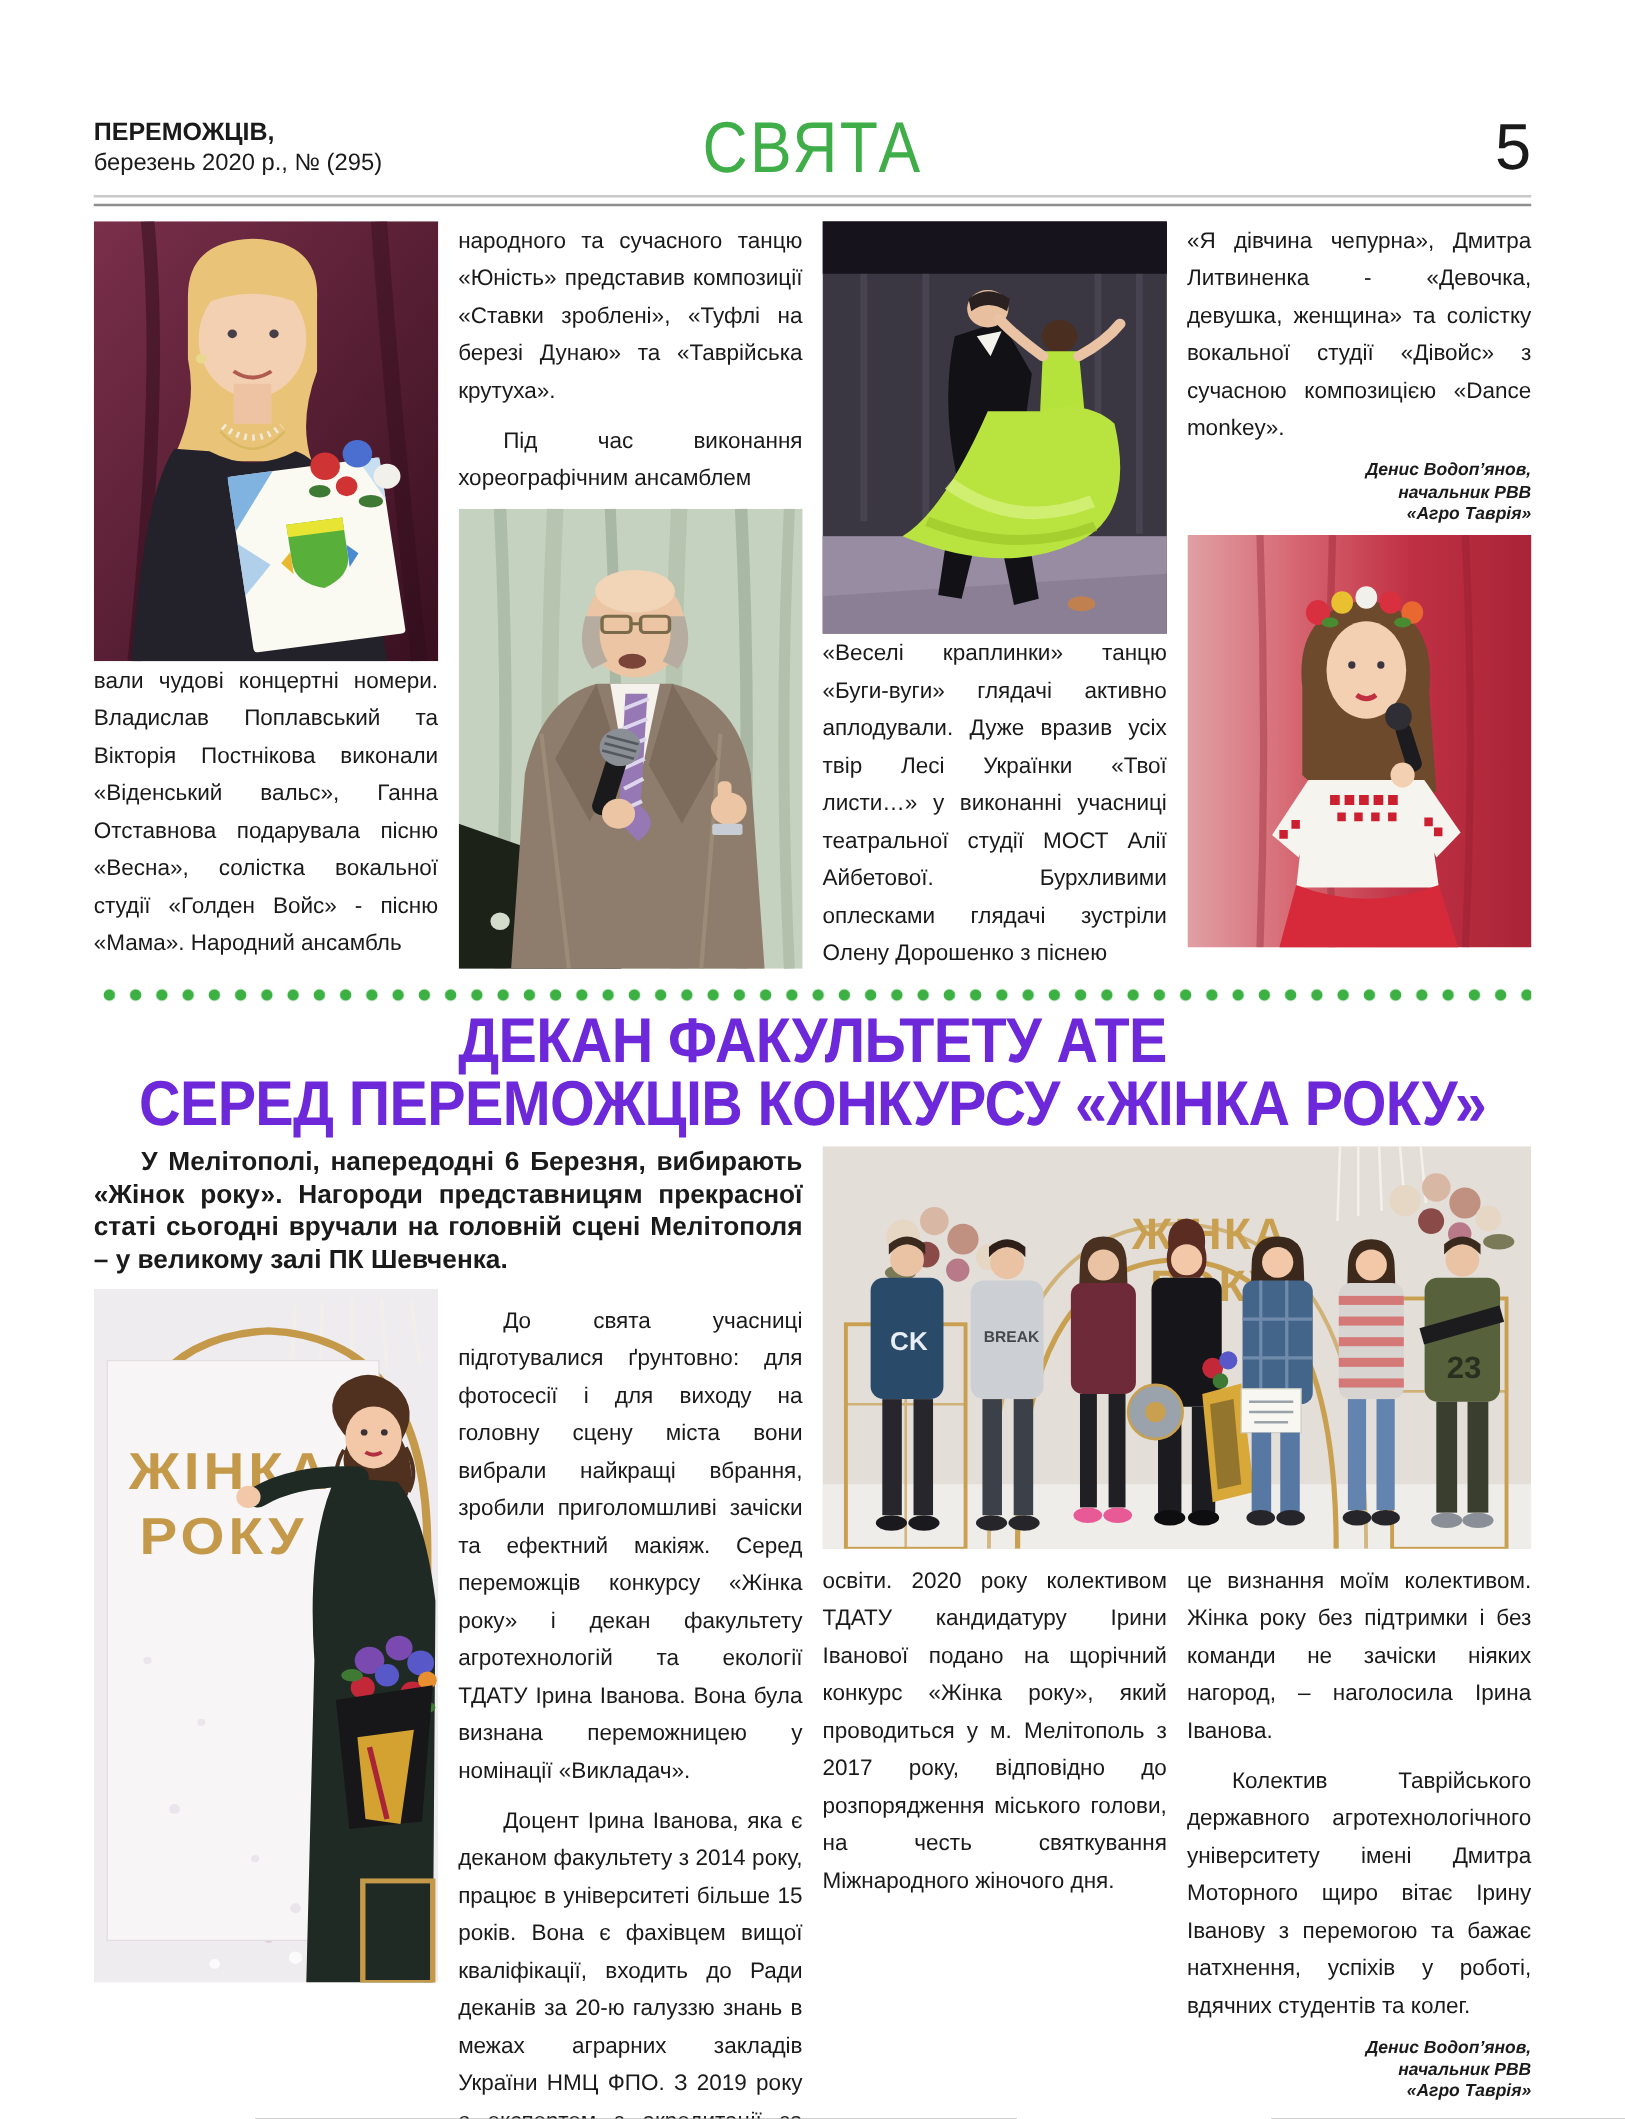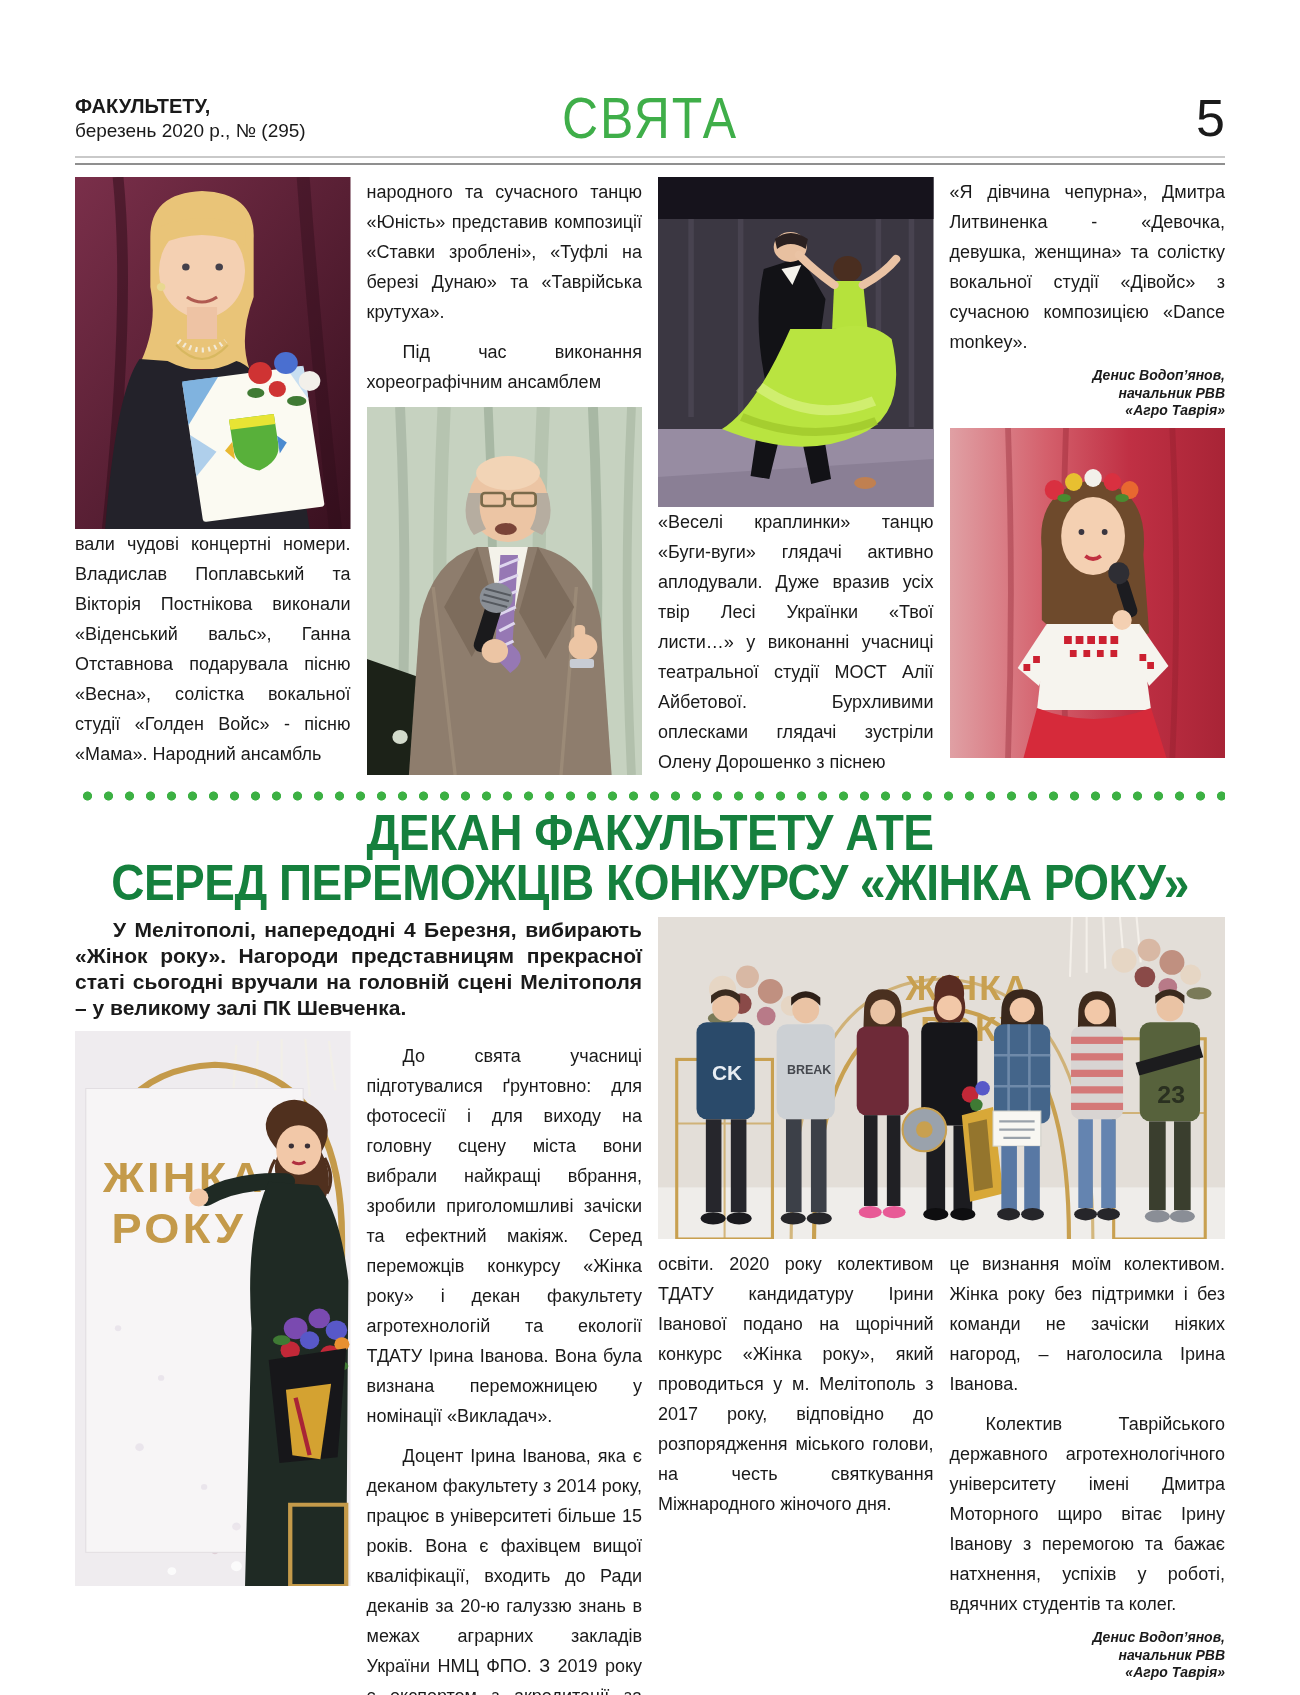--- a/index.html
+++ b/index.html
@@ -23,38 +23,38 @@
   
   .grid4{display:grid;grid-template-columns:repeat(4,1fr);gap:16px;margin-top:12px;}
   .photo{display:block;width:100%;}
   .cap{margin-top:0;}
   .ph1{height:352px;} .ph2{height:368px;margin-top:10px;} .ph3{height:330px;} .ph4{height:330px;margin-top:8px;}
   
   .dots{height:10px;margin:14px 0 4px;
     background-image:radial-gradient(circle,#3cb043 4.2px,rgba(0,0,0,0) 4.9px);
     background-size:21px 10px;background-repeat:repeat-x;background-position:2px center;}
   
-  .headline{text-align:center;color:#15803d;font-weight:700;margin-top:6px;}
+  .headline{text-align:center;color:#6d28d9;font-weight:700;margin-top:6px;}
   .headline .hl{font-size:46px;line-height:50px;letter-spacing:-0.5px;transform:scale(1,1.1);}
   
   .feature{display:grid;grid-template-columns:1fr 1fr;gap:16px;margin-top:10px;}
   .lead{font-size:21px;font-weight:700;line-height:26px;text-align:justify;text-indent:38px;}
   .inner2{display:grid;grid-template-columns:1fr 1fr;gap:16px;margin-top:10px;}
   .ph5{height:555px;} .ph6{height:322px;}
   svg{display:block;}
   svg text{font-family:"Liberation Sans",sans-serif;}
 </style>
 </head>
 <body>
 
 <div class="page">
 
   <div class="masthead">
     <div class="mast-left">
-      <div class="np-name">ФАКУЛЬТЕТУ,</div>
+      <div class="np-name">ПЕРЕМОЖЦІВ,</div>
       <div>березень 2020 р., №  (295)</div>
     </div>
     <div class="section-title">СВЯТА</div>
     <div class="page-number">5</div>
   </div>
   <div class="rule-double"></div>
 
   <div class="grid4">
 
     <div>
@@ -225,21 +225,21 @@
   <div class="dots"></div>
 
   <div class="headline">
     <div class="hl">ДЕКАН ФАКУЛЬТЕТУ АТЕ</div>
     <div class="hl">СЕРЕД ПЕРЕМОЖЦІВ КОНКУРСУ «ЖІНКА РОКУ»</div>
   </div>
 
   <div class="feature">
 
     <div>
-      <p class="lead">У Мелітополі, напередодні 4 Березня, вибирають «Жінок року». Нагороди представницям прекрасної статі сьогодні вручали на головній сцені Мелітополя – у великому залі ПК Шевченка.</p>
+      <p class="lead">У Мелітополі, напередодні 6 Березня, вибирають «Жінок року». Нагороди представницям прекрасної статі сьогодні вручали на головній сцені Мелітополя – у великому залі ПК Шевченка.</p>
       <div class="inner2">
         <svg class="photo ph5" viewBox="0 0 256 560" preserveAspectRatio="none">
           <rect width="256" height="560" fill="#efecef"></rect>
           <g fill="#ffffff" opacity="0.8">
             <circle cx="30" cy="420" r="4"></circle>
               <circle cx="70" cy="470" r="5"></circle>
               <circle cx="45" cy="520" r="6"></circle>
             <circle cx="110" cy="500" r="4"></circle>
               <circle cx="150" cy="540" r="5"></circle>
               <circle cx="90" cy="545" r="4"></circle>

